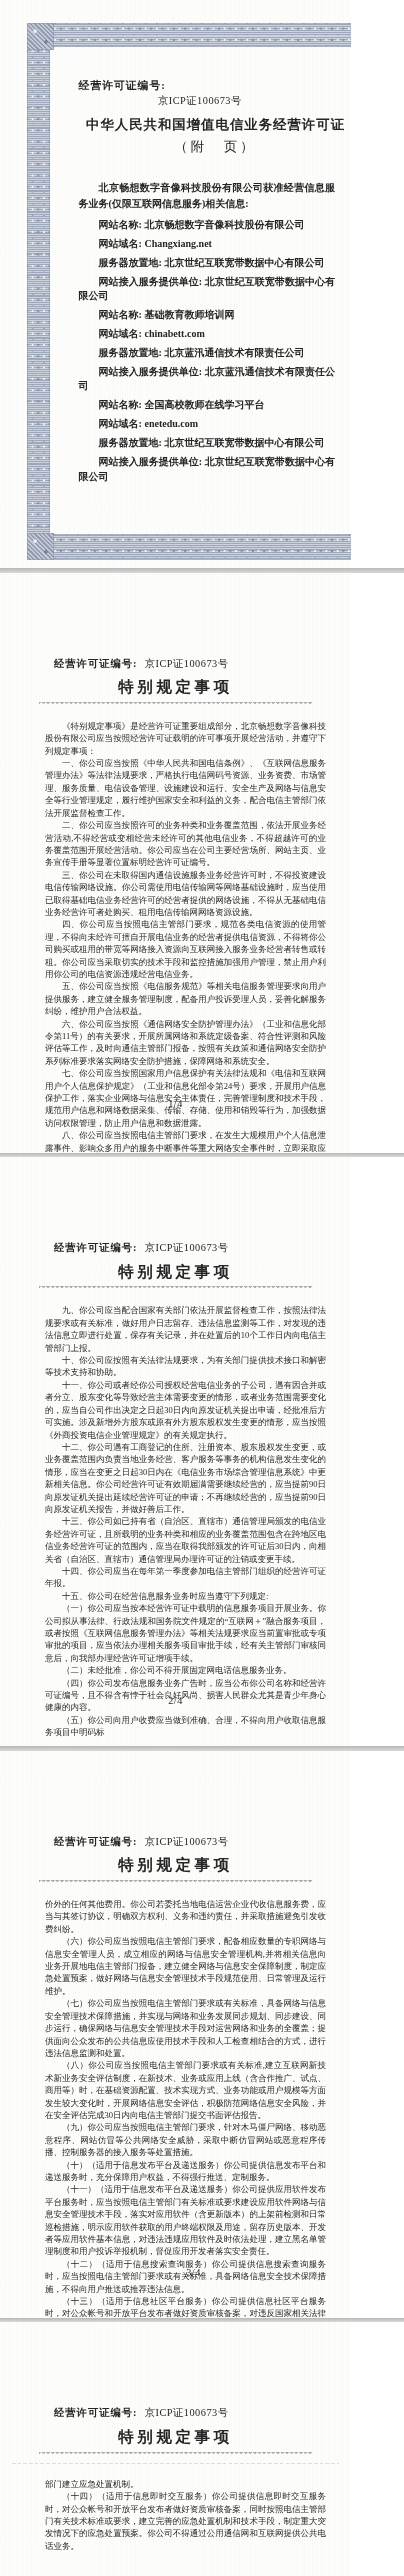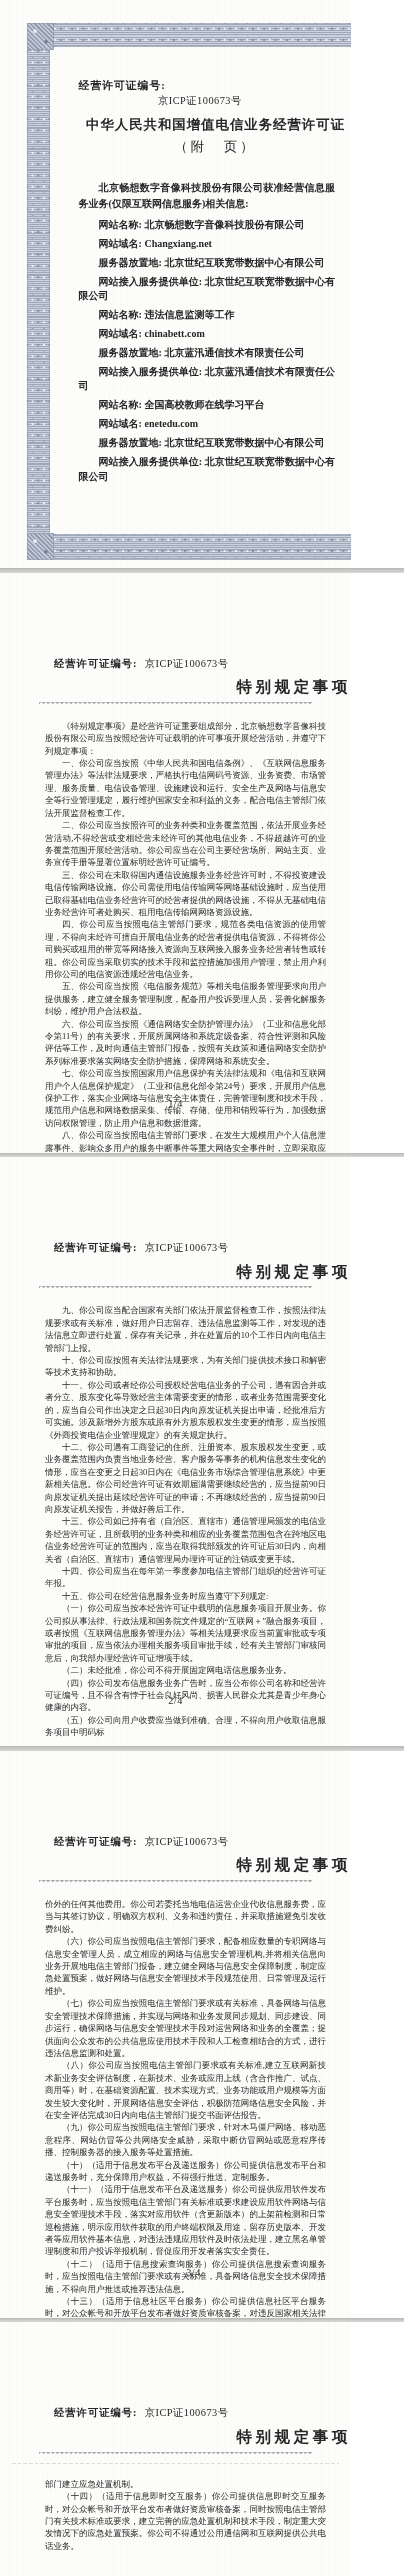--- a/index.html
+++ b/index.html
@@ -85,21 +85,21 @@
   .cert-entry{ text-indent:2em; margin:0 0 4.6px 0; line-height:14.4px;}
 
   
   .doc-page .doc-header{
     margin-left:54px; padding-top:84px;
     font-size:10.3px;
   }
   .doc-header .lbl{font-weight:bold; letter-spacing:1px;}
   .doc-header .val{margin-left:7.2px; letter-spacing:0.5px;}
   .doc-title{
-    margin:6.7px 0 0 0; text-align:right;
+    margin:6.7px 0 0 0; text-align:center;
     font-size:15.5px; font-weight:bold; letter-spacing:3.6px;
   }
   .zigzag{
     width:273px; height:4.6px; margin:3.6px auto 0 auto;
     background:
       linear-gradient(135deg, #97979a 1.5px, rgba(0,0,0,0) 0) 0 0,
       linear-gradient(-135deg, #97979a 1.5px, rgba(0,0,0,0) 0) 0 0;
     background-size:4.6px 4.6px;
     background-repeat:repeat-x;
     opacity:0.85;
@@ -147,21 +147,21 @@
         <div class="cert-subtitle">（附　页）</div>
 
         <div class="cert-body">
           <p class="cert-intro">北京畅想数字音像科技股份有限公司获准经营信息服务业务(仅限互联网信息服务)相关信息:</p>
           <div>
 
           <p class="cert-entry"><span>网站名称:</span> <span>北京畅想数字音像科技股份有限公司</span></p>
               <p class="cert-entry"><span>网站域名:</span> <span>Changxiang.net</span></p>
               <p class="cert-entry"><span>服务器放置地:</span> <span>北京世纪互联宽带数据中心有限公司</span></p>
               <p class="cert-entry"><span>网站接入服务提供单位:</span> <span>北京世纪互联宽带数据中心有限公司</span></p>
-              <p class="cert-entry"><span>网站名称:</span> <span>违法信息监测等工作</span></p>
+              <p class="cert-entry"><span>网站名称:</span> <span>基础教育教师培训网</span></p>
               <p class="cert-entry"><span>网站域名:</span> <span>chinabett.com</span></p>
               <p class="cert-entry"><span>服务器放置地:</span> <span>北京蓝汛通信技术有限责任公司</span></p>
               <p class="cert-entry"><span>网站接入服务提供单位:</span> <span>北京蓝汛通信技术有限责任公司</span></p>
               <p class="cert-entry"><span>网站名称:</span> <span>全国高校教师在线学习平台</span></p>
               <p class="cert-entry"><span>网站域名:</span> <span>enetedu.com</span></p>
               <p class="cert-entry"><span>服务器放置地:</span> <span>北京世纪互联宽带数据中心有限公司</span></p>
               <p class="cert-entry"><span>网站接入服务提供单位:</span> <span>北京世纪互联宽带数据中心有限公司</span></p>
             </div>
         </div>
       </div>

